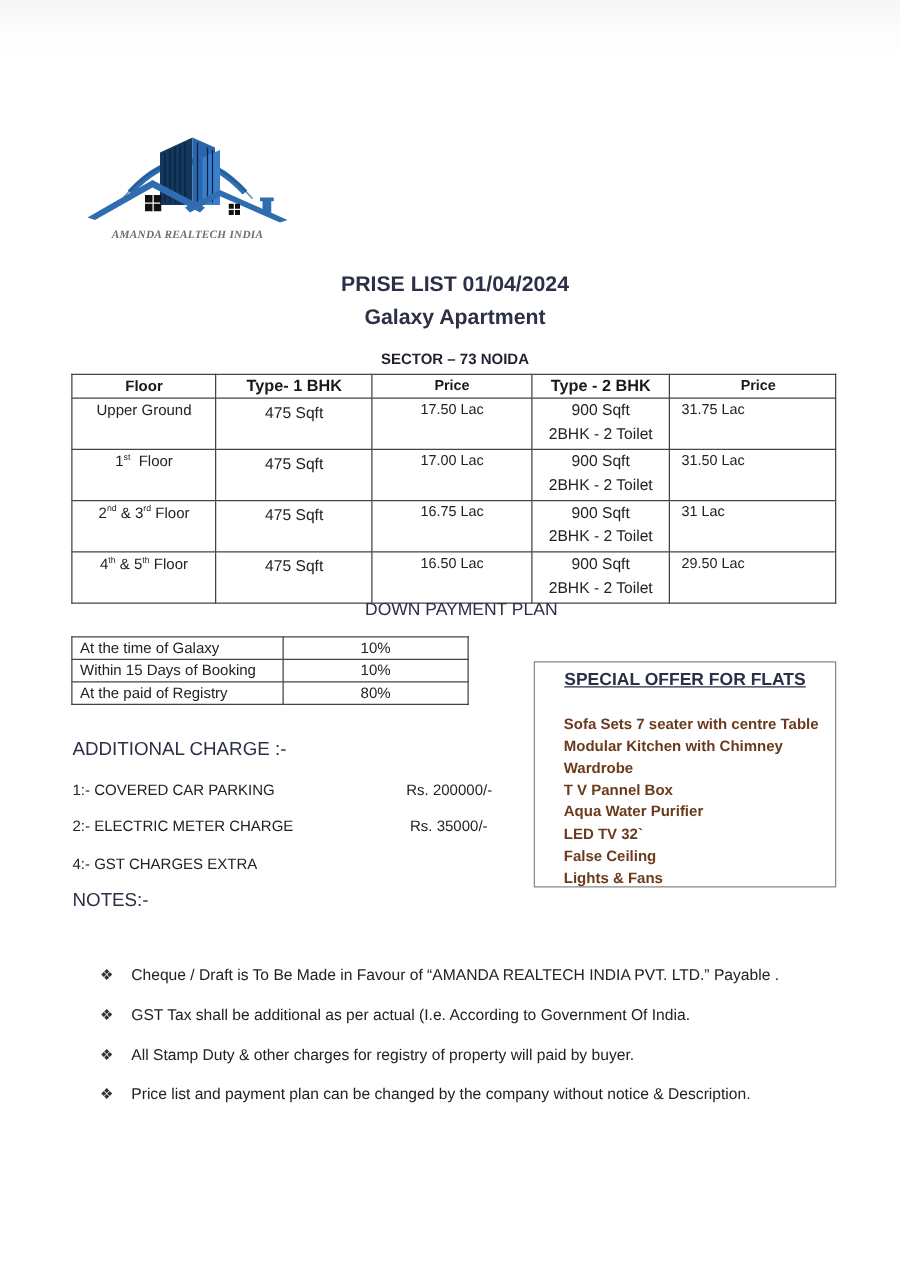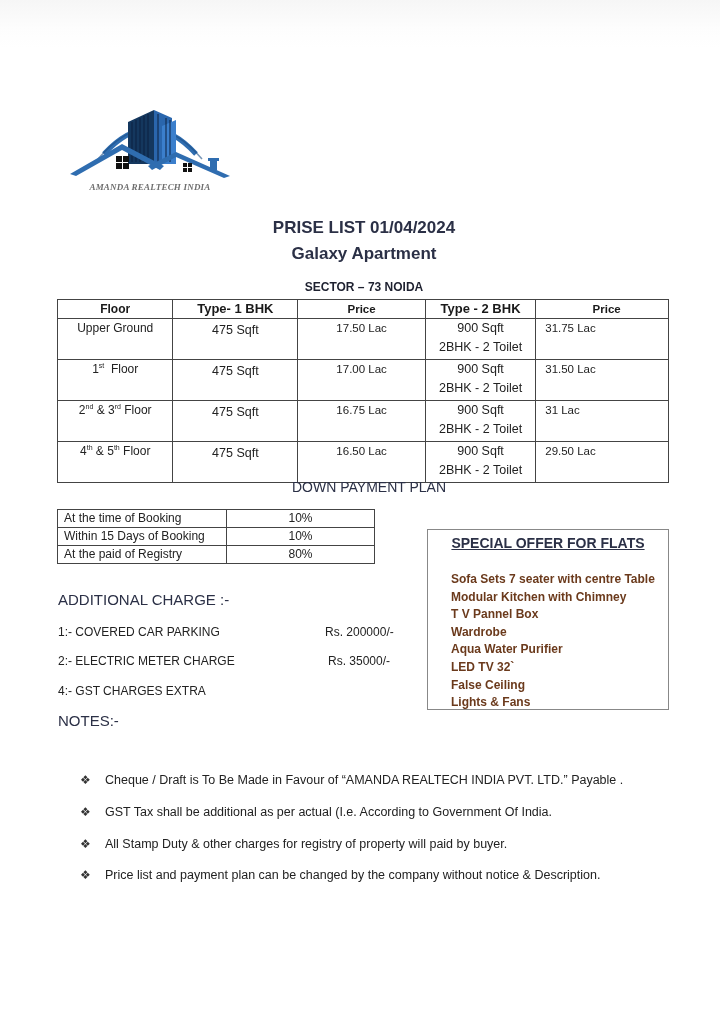--- a/index.html
+++ b/index.html
@@ -171,41 +171,41 @@
         </td>
       <td class="c-p2">29.50 Lac</td>
     </tr>
   </tbody>
 </table>
 
 <div class="section-head dp-head">DOWN PAYMENT PLAN</div>
 <table class="dp-table">
   <tbody>
       <tr>
-    <td class="lbl">At the time of Booking</td>
+    <td class="lbl">At the time of Galaxy</td>
     <td class="val">10%</td>
   </tr>
   <tr>
     <td class="lbl">Within 15 Days of Booking</td>
     <td class="val">10%</td>
   </tr>
   <tr>
     <td class="lbl">At the paid of Registry</td>
     <td class="val">80%</td>
   </tr>
 </tbody>
   </table>
 
 <div class="offer-box">
   <div class="offer-title">SPECIAL OFFER FOR FLATS</div>
   <ul class="offer-list">
     <li>Sofa Sets 7 seater with centre Table</li>
     <li>Modular Kitchen with Chimney</li>
+    <li>Wardrobe</li>
     <li>T V Pannel Box</li>
-    <li>Wardrobe</li>
     <li>Aqua Water Purifier</li>
     <li>LED TV 32`</li>
     <li>False Ceiling</li>
     <li>Lights &amp; Fans</li>
   </ul>
 </div>
 
 <div class="section-head ac-head">ADDITIONAL CHARGE :-</div>
 <div class="ac-item" style="top:625px">1:- COVERED CAR PARKING</div>
 <div class="ac-amt" style="top:625px;left:325px">Rs. 200000/-</div>

